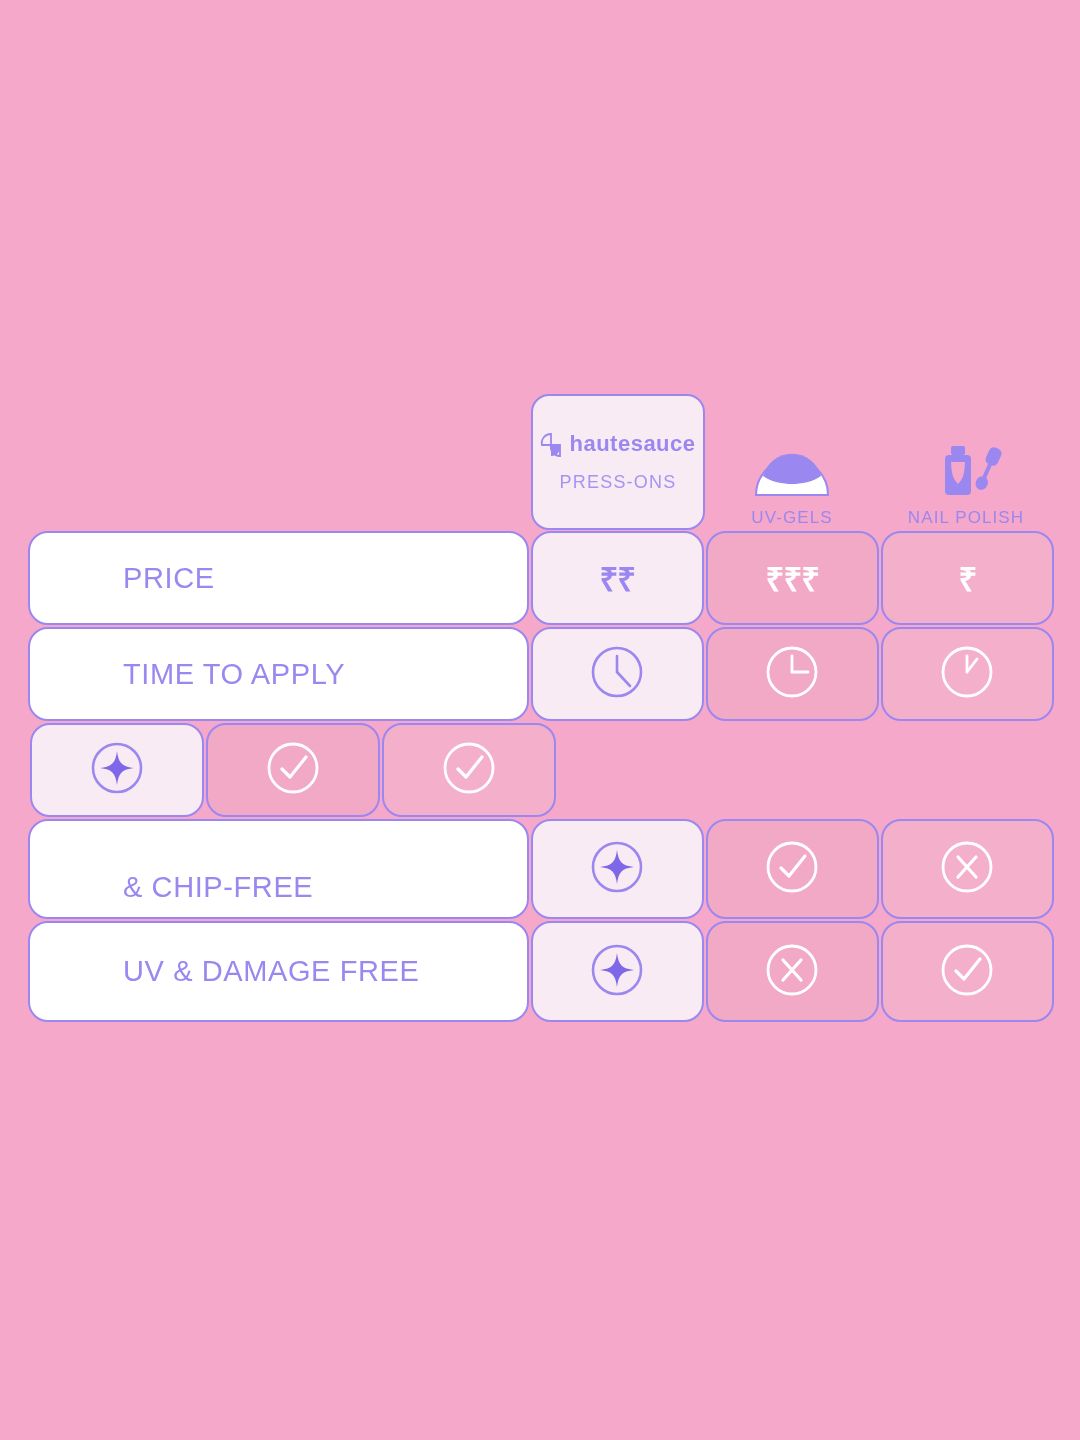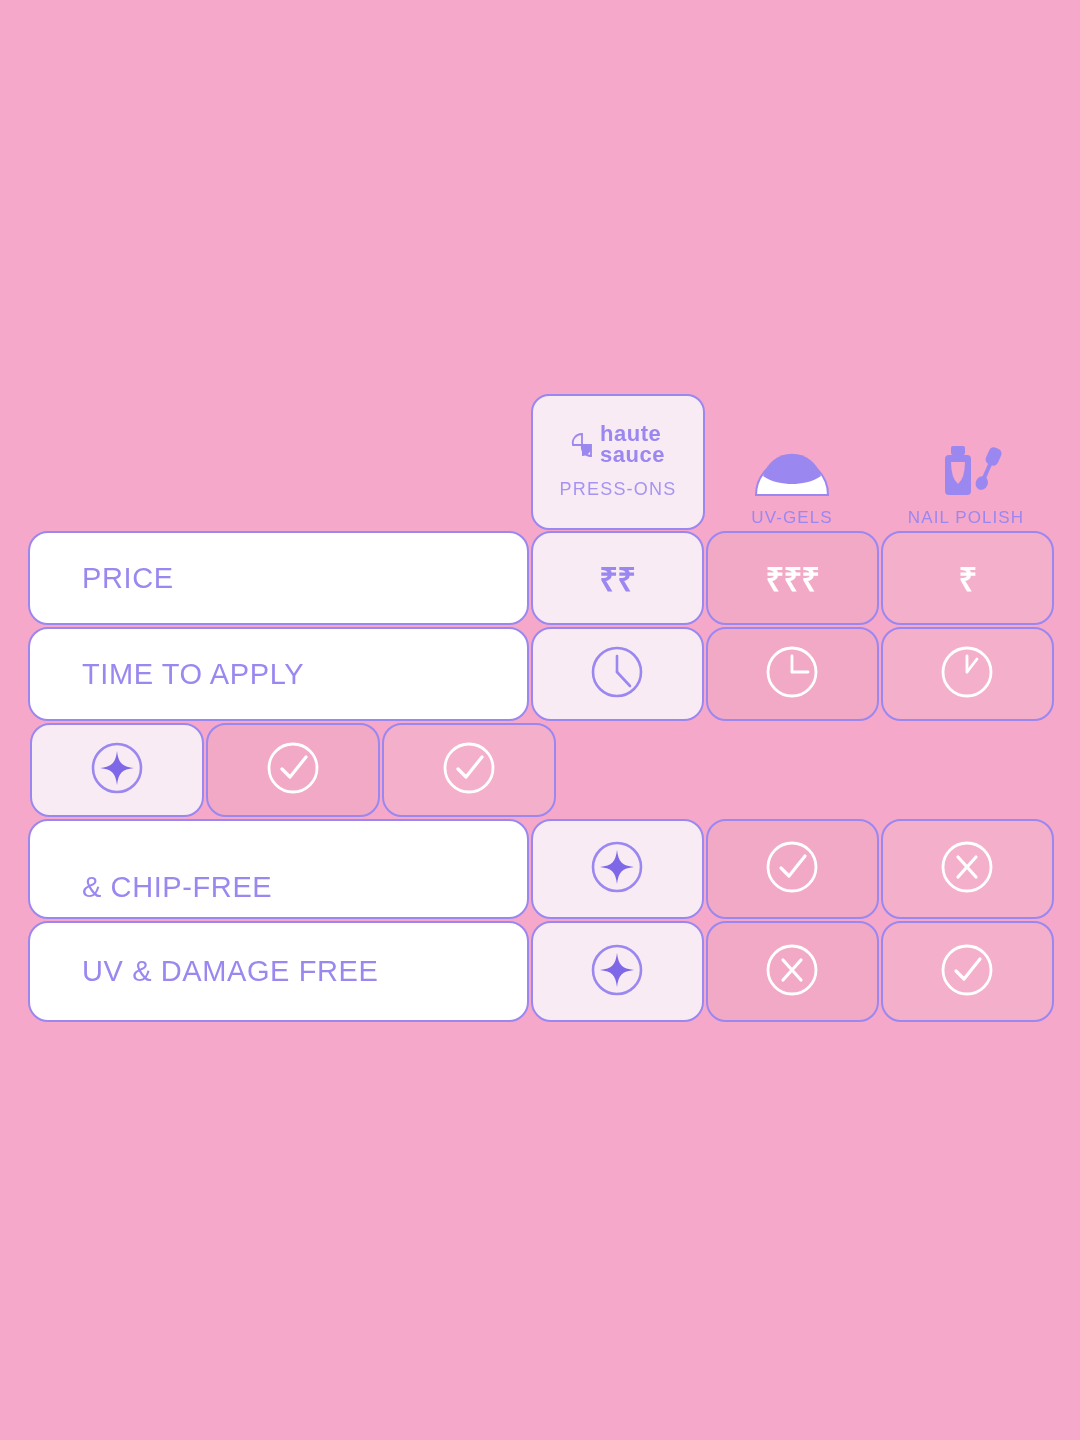--- a/index.html
+++ b/index.html
@@ -56,21 +56,21 @@
   }
 
   .brand-mark {
     width: 22px;
     height: 26px;
     flex: none;
   }
 
   .brand-words {
     display: flex;
-    flex-direction: column;
+    flex-direction: row;
     line-height: 0.92;
   }
 
   .brand-words span {
     font-size: 22px;
     font-weight: 700;
     color: #9b87f0;
     letter-spacing: 0.5px;
   }
 
@@ -122,21 +122,21 @@
   }
 
   .cell-label {
     width: 503px;
     background: #ffffff;
     border: 2px solid #9b87f0;
     border-radius: 20px;
     box-sizing: border-box;
     display: flex;
     align-items: center;
-    padding-left: 52px;
+    padding-left: 93px;
     color: #9b87f0;
     font-size: 29px;
     letter-spacing: 0.6px;
     line-height: 1.25;
   }
 
   .cell {
     width: 174px;
     margin-left: 2px;
     border: 2px solid #9b87f0;

